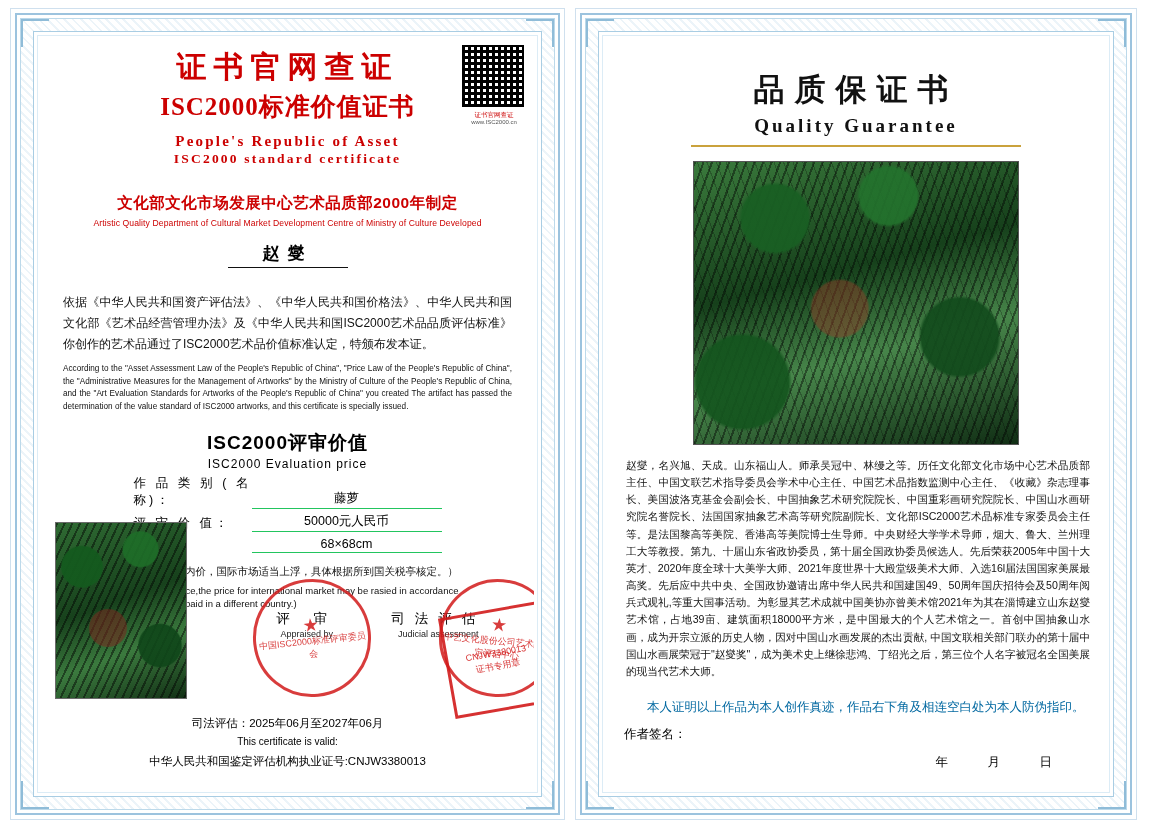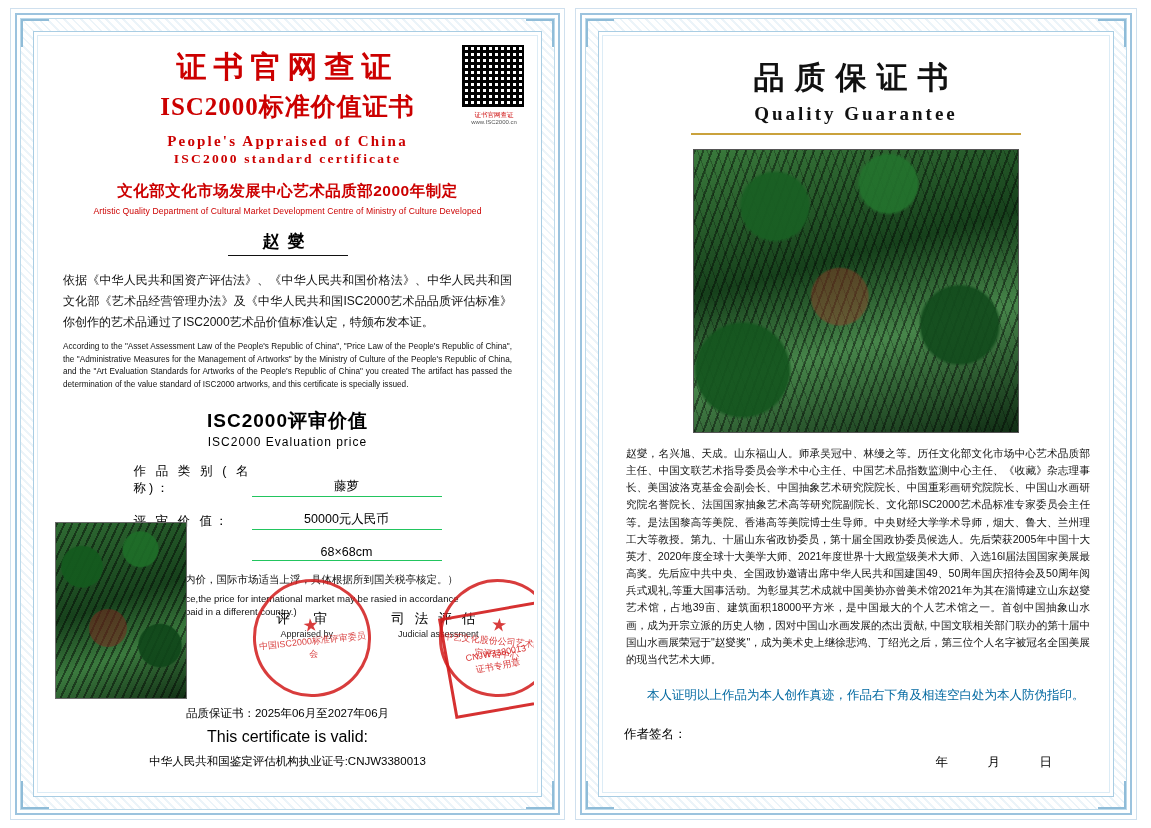--- a/index.html
+++ b/index.html
@@ -21,41 +21,41 @@
   .c-tl{top:10px;left:10px;border-right:none;border-bottom:none;}
   .c-tr{top:10px;right:10px;border-left:none;border-bottom:none;}
   .c-bl{bottom:10px;left:10px;border-right:none;border-top:none;}
   .c-br{bottom:10px;right:10px;border-left:none;border-top:none;}
 
   
   .l-title1{font-family:"DejaVu Serif",serif;color:#cc0000;font-weight:bold;font-size:30px;letter-spacing:7px;text-align:center;margin-top:8px;}
   .l-title2{font-family:"Liberation Serif",serif;color:#cc0000;font-weight:bold;font-size:25px;letter-spacing:1px;text-align:center;margin-top:2px;}
   .l-title3{font-family:"Liberation Serif",serif;color:#cc0000;font-weight:bold;font-size:15px;letter-spacing:2.2px;text-align:center;margin-top:10px;}
   .l-title4{font-family:"Liberation Serif",serif;color:#cc0000;font-weight:bold;font-size:13.5px;letter-spacing:2.2px;text-align:center;margin-top:1px;}
-  .l-sub-cn{color:#cc0000;font-weight:bold;font-size:15.5px;text-align:center;margin-top:14px;letter-spacing:.5px;}
+  .l-sub-cn{color:#cc0000;font-weight:bold;font-size:15.5px;text-align:center;margin-top:26px;letter-spacing:.5px;}
   .l-sub-en{color:#cc0000;font-size:8.6px;text-align:center;margin-top:4px;letter-spacing:.1px;}
   .qr{position:absolute;top:4px;right:6px;width:68px;}
   .qr-box{width:62px;height:62px;background:
      repeating-linear-gradient(0deg,#000 0 3px,#fff 3px 6px),
      repeating-linear-gradient(90deg,#000 0 3px,#fff 3px 6px);
      background-blend-mode:multiply;border:2px solid #fff;}
   .qr-cap{font-size:6.5px;color:#c00;text-align:center;margin-top:2px;line-height:1.25;}
   .qr-cap2{font-size:6px;color:#555;text-align:center;}
 
   .rowline{display:flex;align-items:flex-end;justify-content:center;margin-top:16px;font-size:12.5px;color:#111;}
   .rowline .lbl{white-space:nowrap;}
   .underline{border-bottom:1px solid #111;min-width:150px;text-align:center;font-weight:bold;font-size:13px;padding:0 6px 1px 6px;letter-spacing:.5px;}
   .name-wrap{text-align:center;margin-top:14px;}
   .name-ul{display:inline-block;border-bottom:1px solid #111;min-width:120px;padding-bottom:2px;font-size:17px;font-weight:bold;letter-spacing:8px;}
-  .para-cn{margin:14px 22px 0 22px;font-size:12px;line-height:1.75;color:#111;text-align:justify;}
+  .para-cn{margin:24px 22px 0 22px;font-size:12px;line-height:1.75;color:#111;text-align:justify;}
   .para-en{margin:8px 22px 0 22px;font-size:8.2px;line-height:1.55;color:#111;text-align:justify;}
 
   .eval-t1{text-align:center;font-weight:bold;font-size:19px;margin-top:16px;letter-spacing:1px;}
   .eval-t2{text-align:center;font-size:12px;margin-top:1px;letter-spacing:1px;}
-  .field{display:flex;justify-content:center;align-items:flex-end;margin-top:14px;font-size:12.5px;}
+  .field{display:flex;justify-content:center;align-items:flex-end;margin-top:4px;font-size:12.5px;}
   .field .fl{width:118px;text-align:justify;letter-spacing:3px;}
   .field .fv{border-bottom:1px solid #22c55e;width:190px;text-align:center;font-size:12.5px;padding-bottom:1px;}
   .note{margin:10px 60px 0 60px;font-size:10.5px;line-height:1.6;color:#111;}
   .note-en{margin:4px 60px 0 60px;font-size:9.5px;line-height:1.45;color:#111;}
 
   .artwork{position:absolute;left:14px;bottom:90px;width:130px;height:175px;border:1px solid #6a6a6a;
     background:
       radial-gradient(circle at 20% 25%, rgba(20,90,30,.95) 0 12%, rgba(0,0,0,0) 13%),
       radial-gradient(circle at 65% 15%, rgba(30,110,40,.9) 0 10%, rgba(0,0,0,0) 11%),
       radial-gradient(circle at 40% 60%, rgba(120,40,30,.55) 0 14%, rgba(0,0,0,0) 15%),
@@ -70,24 +70,24 @@
   .stamp{position:absolute;width:112px;height:112px;border:3px solid #d21b1b;border-radius:50%;color:#d21b1b;
      display:flex;flex-direction:column;align-items:center;justify-content:center;text-align:center;
      font-size:9px;line-height:1.45;opacity:.85;transform:rotate(-6deg);}
   .stamp.s1{left:212px;bottom:92px;}
   .stamp.s2{left:398px;bottom:92px;transform:rotate(5deg);}
   .stamp-star{font-size:18px;line-height:1;margin:1px 0;}
   .stamp-sq{position:absolute;left:405px;bottom:78px;width:96px;height:96px;border:3px solid #d21b1b;color:#d21b1b;
      display:flex;flex-direction:column;align-items:center;justify-content:center;font-size:9px;line-height:1.5;
      transform:rotate(-10deg);opacity:.9;text-align:center;}
   .bottom-lines{position:absolute;left:0;right:0;bottom:18px;text-align:center;font-size:11.5px;line-height:1.75;}
-  .bottom-lines .en{font-size:16px;}
+  .bottom-lines .en{font-size:10px;}
 
   
-  .r-title1{font-family:"DejaVu Serif",serif;text-align:center;font-weight:bold;font-size:31px;letter-spacing:10px;margin-top:18px;color:#111;}
+  .r-title1{font-family:"DejaVu Serif",serif;text-align:center;font-weight:bold;font-size:31px;letter-spacing:10px;margin-top:30px;color:#111;}
   .r-title2{font-family:"Liberation Serif",serif;text-align:center;font-weight:bold;font-size:19px;letter-spacing:3px;margin-top:4px;color:#111;}
   .r-rule{width:330px;height:2px;background:#caa23c;margin:8px auto 0 auto;}
   .r-art{margin:14px auto 0 auto;width:324px;height:282px;border:1px solid #555;
     background:
       radial-gradient(circle at 25% 20%, rgba(25,95,35,.95) 0 10%, rgba(0,0,0,0) 11%),
       radial-gradient(circle at 60% 12%, rgba(35,115,45,.9) 0 9%, rgba(0,0,0,0) 10%),
       radial-gradient(circle at 45% 52%, rgba(150,60,40,.45) 0 12%, rgba(0,0,0,0) 13%),
       radial-gradient(circle at 82% 62%, rgba(18,75,28,.92) 0 12%, rgba(0,0,0,0) 13%),
       radial-gradient(circle at 15% 78%, rgba(20,85,30,.92) 0 13%, rgba(0,0,0,0) 14%),
       repeating-linear-gradient(110deg, rgba(0,0,0,.42) 0 2px, rgba(255,255,255,0) 2px 8px),
@@ -116,21 +116,21 @@
     <div class="content">
 
       <div class="qr">
         <div class="qr-box"></div>
         <div class="qr-cap">证书官网查证</div>
         <div class="qr-cap2">www.ISC2000.cn</div>
       </div>
 
       <div class="l-title1">证书官网查证</div>
       <div class="l-title2">ISC2000标准价值证书</div>
-      <div class="l-title3">People's Appraised of China</div>
+      <div class="l-title3">People's Republic of Asset</div>
       <div class="l-title4">ISC2000 standard certificate</div>
 
       <div class="l-sub-cn">文化部文化市场发展中心艺术品质部2000年制定</div>
       <div class="l-sub-en">Artistic Quality Department of Cultural Market Development Centre of Ministry of Culture Developed</div>
 
 
       <div class="name-wrap">
         <span class="name-ul">赵燮</span>
       </div>
 
@@ -176,21 +176,21 @@
       <div class="stamp s2">
         <div class="stamp-star">★</div>
         <div>中艺文化股份公司艺术品鉴定评估中心</div>
       </div>
       <div class="stamp-sq">
         <div>CNJW3380013</div>
         <div>证书专用章</div>
       </div>
 
       <div class="bottom-lines">
-        <div>品质保证书：2025年06月至2027年06月</div>
+        <div>司法评估：2025年06月至2027年06月</div>
         <div class="en">This certificate is valid:</div>
         <div>中华人民共和国鉴定评估机构执业证号:CNJW3380013</div>
       </div>
 
     </div>
   </div>
 
   <div class="cert cert-right">
     <div class="frame-outer"></div>
     <div class="frame-mid"></div>

